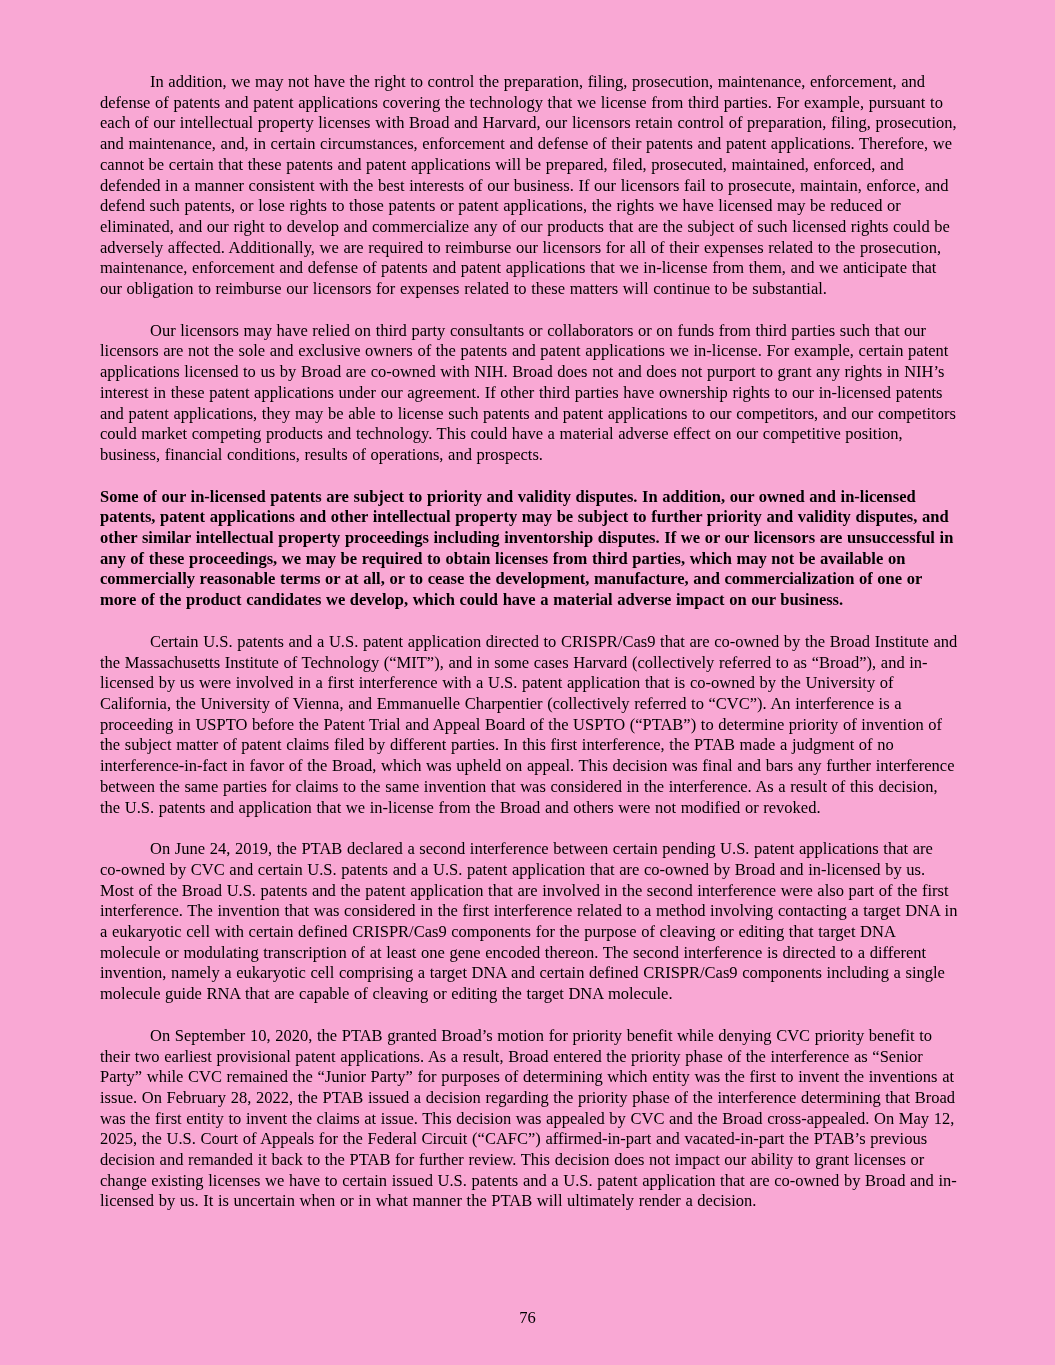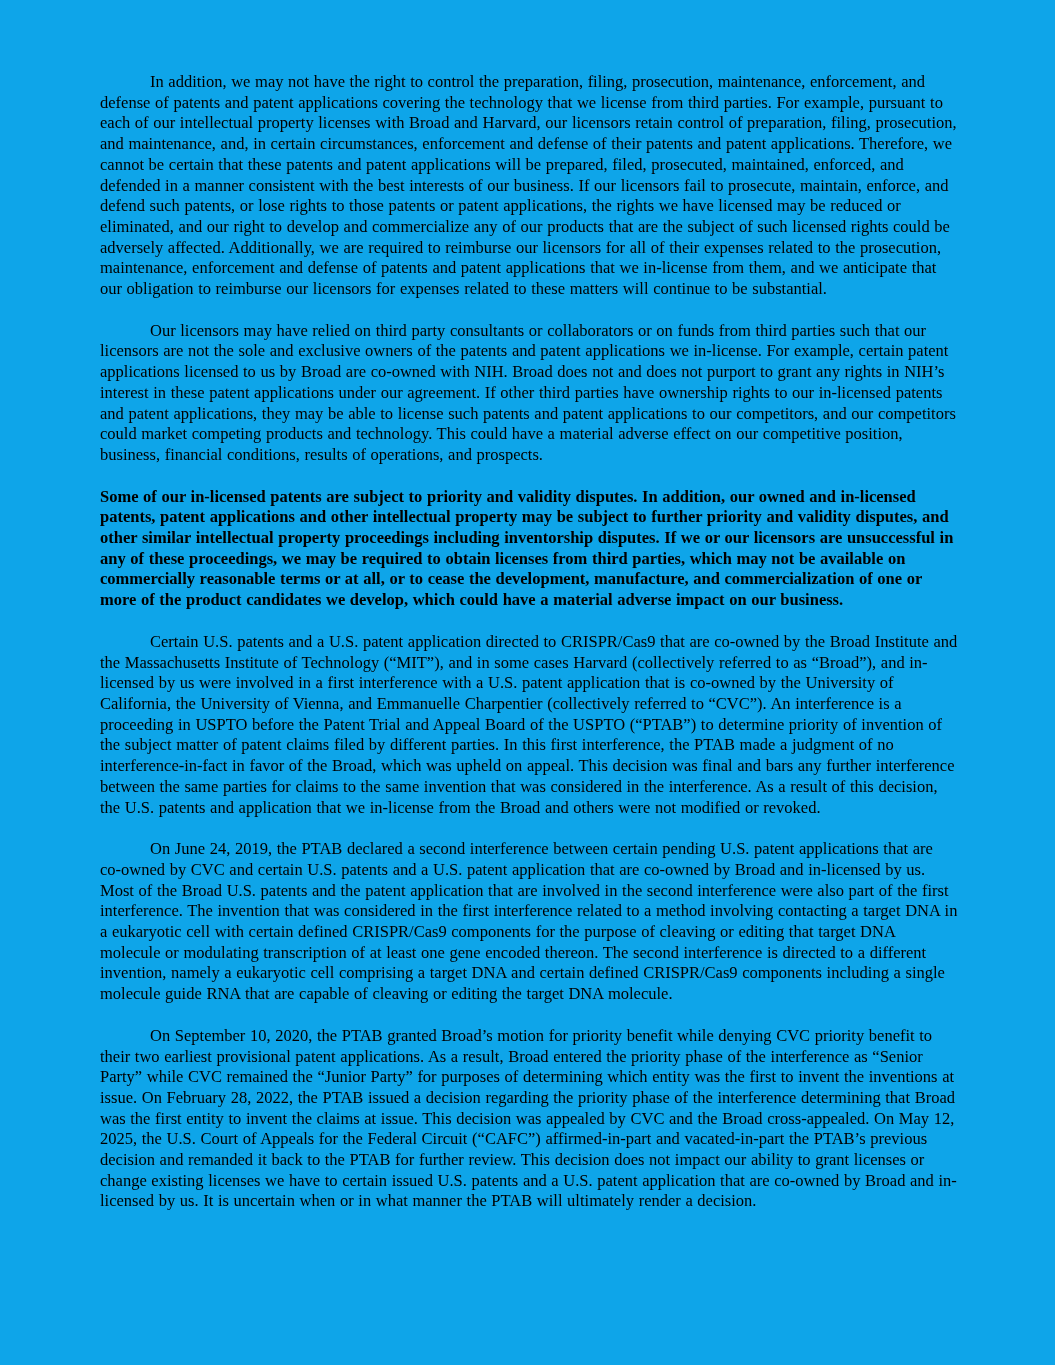--- a/index.html
+++ b/index.html
@@ -4,21 +4,21 @@
 <style>
   html, body {
     margin: 0;
     padding: 0;
     background: #ffffff;
   }
   .page {
     position: relative;
     width: 1055px;
     height: 1365px;
-    background: #0ea5e9;
+    background: #f9a8d4;
     color: #000000;
     font-family: "Liberation Serif", "DejaVu Serif", serif;
     overflow: hidden;
   }
   .content {
     position: absolute;
     left: 100px;
     top: 72px;
     width: 858px;
     text-align: left;
@@ -48,13 +48,14 @@
 
 <div class="page">
   <div class="content">
     <p>In addition, we may not have the right to control the preparation, filing, prosecution, maintenance, enforcement, and defense of patents and patent applications covering the technology that we license from third parties. For example, pursuant to each of our intellectual property licenses with Broad and Harvard, our licensors retain control of preparation, filing, prosecution, and maintenance, and, in certain circumstances, enforcement and defense of their patents and patent applications. Therefore, we cannot be certain that these patents and patent applications will be prepared, filed, prosecuted, maintained, enforced, and defended in a manner consistent with the best interests of our business. If our licensors fail to prosecute, maintain, enforce, and defend such patents, or lose rights to those patents or patent applications, the rights we have licensed may be reduced or eliminated, and our right to develop and commercialize any of our products that are the subject of such licensed rights could be adversely affected. Additionally, we are required to reimburse our licensors for all of their expenses related to the prosecution, maintenance, enforcement and defense of patents and patent applications that we in-license from them, and we anticipate that our obligation to reimburse our licensors for expenses related to these matters will continue to be substantial.</p>
     <p>Our licensors may have relied on third party consultants or collaborators or on funds from third parties such that our licensors are not the sole and exclusive owners of the patents and patent applications we in-license. For example, certain patent applications licensed to us by Broad are co-owned with NIH. Broad does not and does not purport to grant any rights in NIH’s interest in these patent applications under our agreement. If other third parties have ownership rights to our in-licensed patents and patent applications, they may be able to license such patents and patent applications to our competitors, and our competitors could market competing products and technology. This could have a material adverse effect on our competitive position, business, financial conditions, results of operations, and prospects.</p>
     <p class="lead-in">Some of our in-licensed patents are subject to priority and validity disputes. In addition, our owned and in-licensed patents, patent applications and other intellectual property may be subject to further priority and validity disputes, and other similar intellectual property proceedings including inventorship disputes. If we or our licensors are unsuccessful in any of these proceedings, we may be required to obtain licenses from third parties, which may not be available on commercially reasonable terms or at all, or to cease the development, manufacture, and commercialization of one or more of the product candidates we develop, which could have a material adverse impact on our business.</p>
     <p>Certain U.S. patents and a U.S. patent application directed to CRISPR/Cas9 that are co-owned by the Broad Institute and the Massachusetts Institute of Technology (“MIT”), and in some cases Harvard (collectively referred to as “Broad”), and in-licensed by us were involved in a first interference with a U.S. patent application that is co-owned by the University of California, the University of Vienna, and Emmanuelle Charpentier (collectively referred to “CVC”). An interference is a proceeding in USPTO before the Patent Trial and Appeal Board of the USPTO (“PTAB”) to determine priority of invention of the subject matter of patent claims filed by different parties. In this first interference, the PTAB made a judgment of no interference-in-fact in favor of the Broad, which was upheld on appeal. This decision was final and bars any further interference between the same parties for claims to the same invention that was considered in the interference. As a result of this decision, the U.S. patents and application that we in-license from the Broad and others were not modified or revoked.</p>
     <p>On June 24, 2019, the PTAB declared a second interference between certain pending U.S. patent applications that are co-owned by CVC and certain U.S. patents and a U.S. patent application that are co-owned by Broad and in-licensed by us. Most of the Broad U.S. patents and the patent application that are involved in the second interference were also part of the first interference. The invention that was considered in the first interference related to a method involving contacting a target DNA in a eukaryotic cell with certain defined CRISPR/Cas9 components for the purpose of cleaving or editing that target DNA molecule or modulating transcription of at least one gene encoded thereon. The second interference is directed to a different invention, namely a eukaryotic cell comprising a target DNA and certain defined CRISPR/Cas9 components including a single molecule guide RNA that are capable of cleaving or editing the target DNA molecule.</p>
     <p>On September 10, 2020, the PTAB granted Broad’s motion for priority benefit while denying CVC priority benefit to their two earliest provisional patent applications. As a result, Broad entered the priority phase of the interference as “Senior Party” while CVC remained the “Junior Party” for purposes of determining which entity was the first to invent the inventions at issue. On February 28, 2022, the PTAB issued a decision regarding the priority phase of the interference determining that Broad was the first entity to invent the claims at issue. This decision was appealed by CVC and the Broad cross-appealed. On May 12, 2025, the U.S. Court of Appeals for the Federal Circuit (“CAFC”) affirmed-in-part and vacated-in-part the PTAB’s previous decision and remanded it back to the PTAB for further review. This decision does not impact our ability to grant licenses or change existing licenses we have to certain issued U.S. patents and a U.S. patent application that are co-owned by Broad and in-licensed by us. It is uncertain when or in what manner the PTAB will ultimately render a decision.</p>
   </div>
+  <div class="page-footer">76</div>
 </div>
 
 </body></html>

